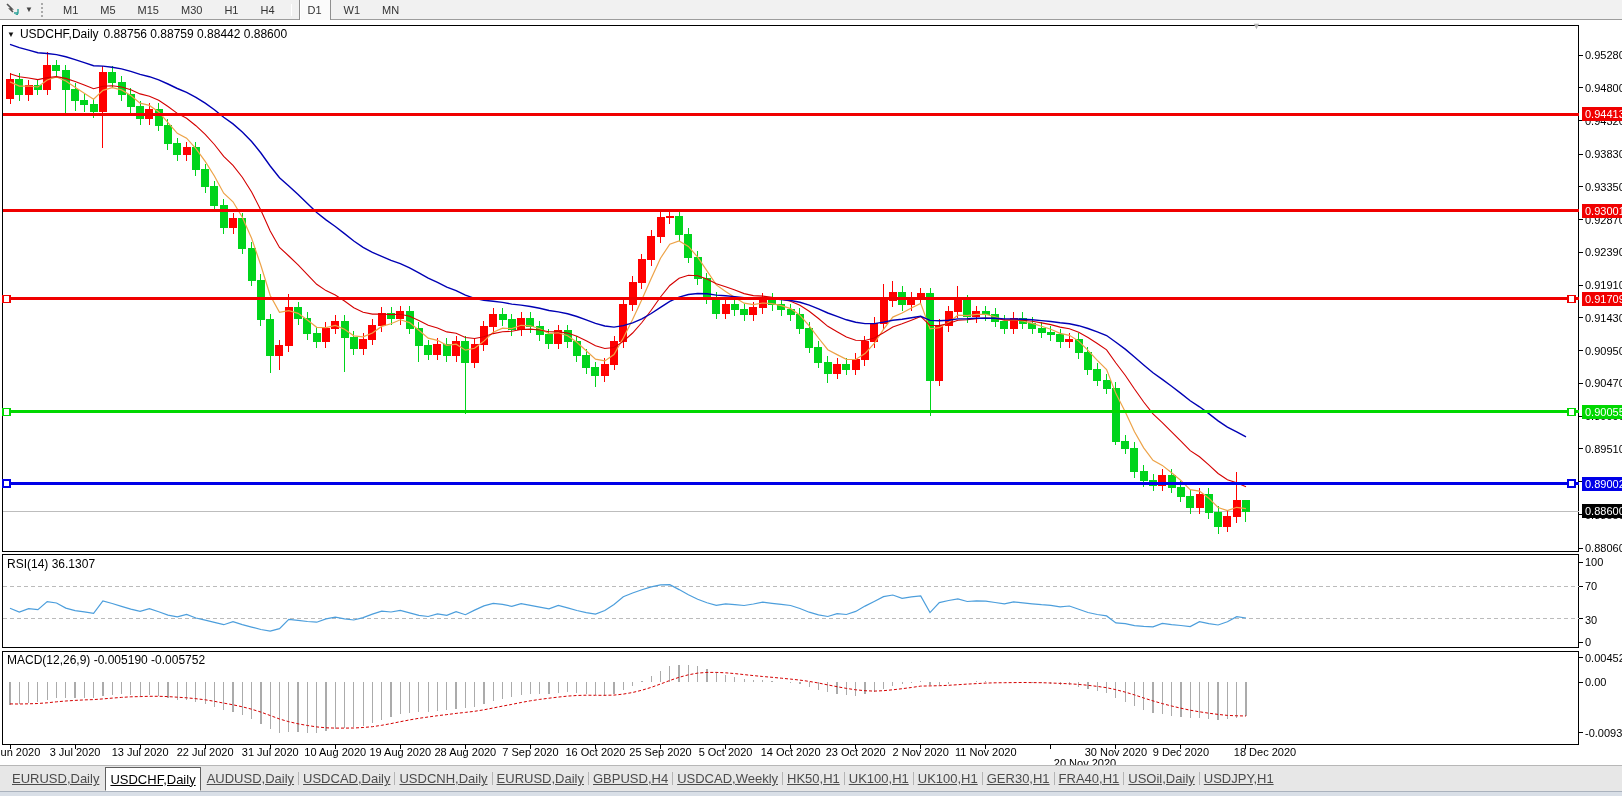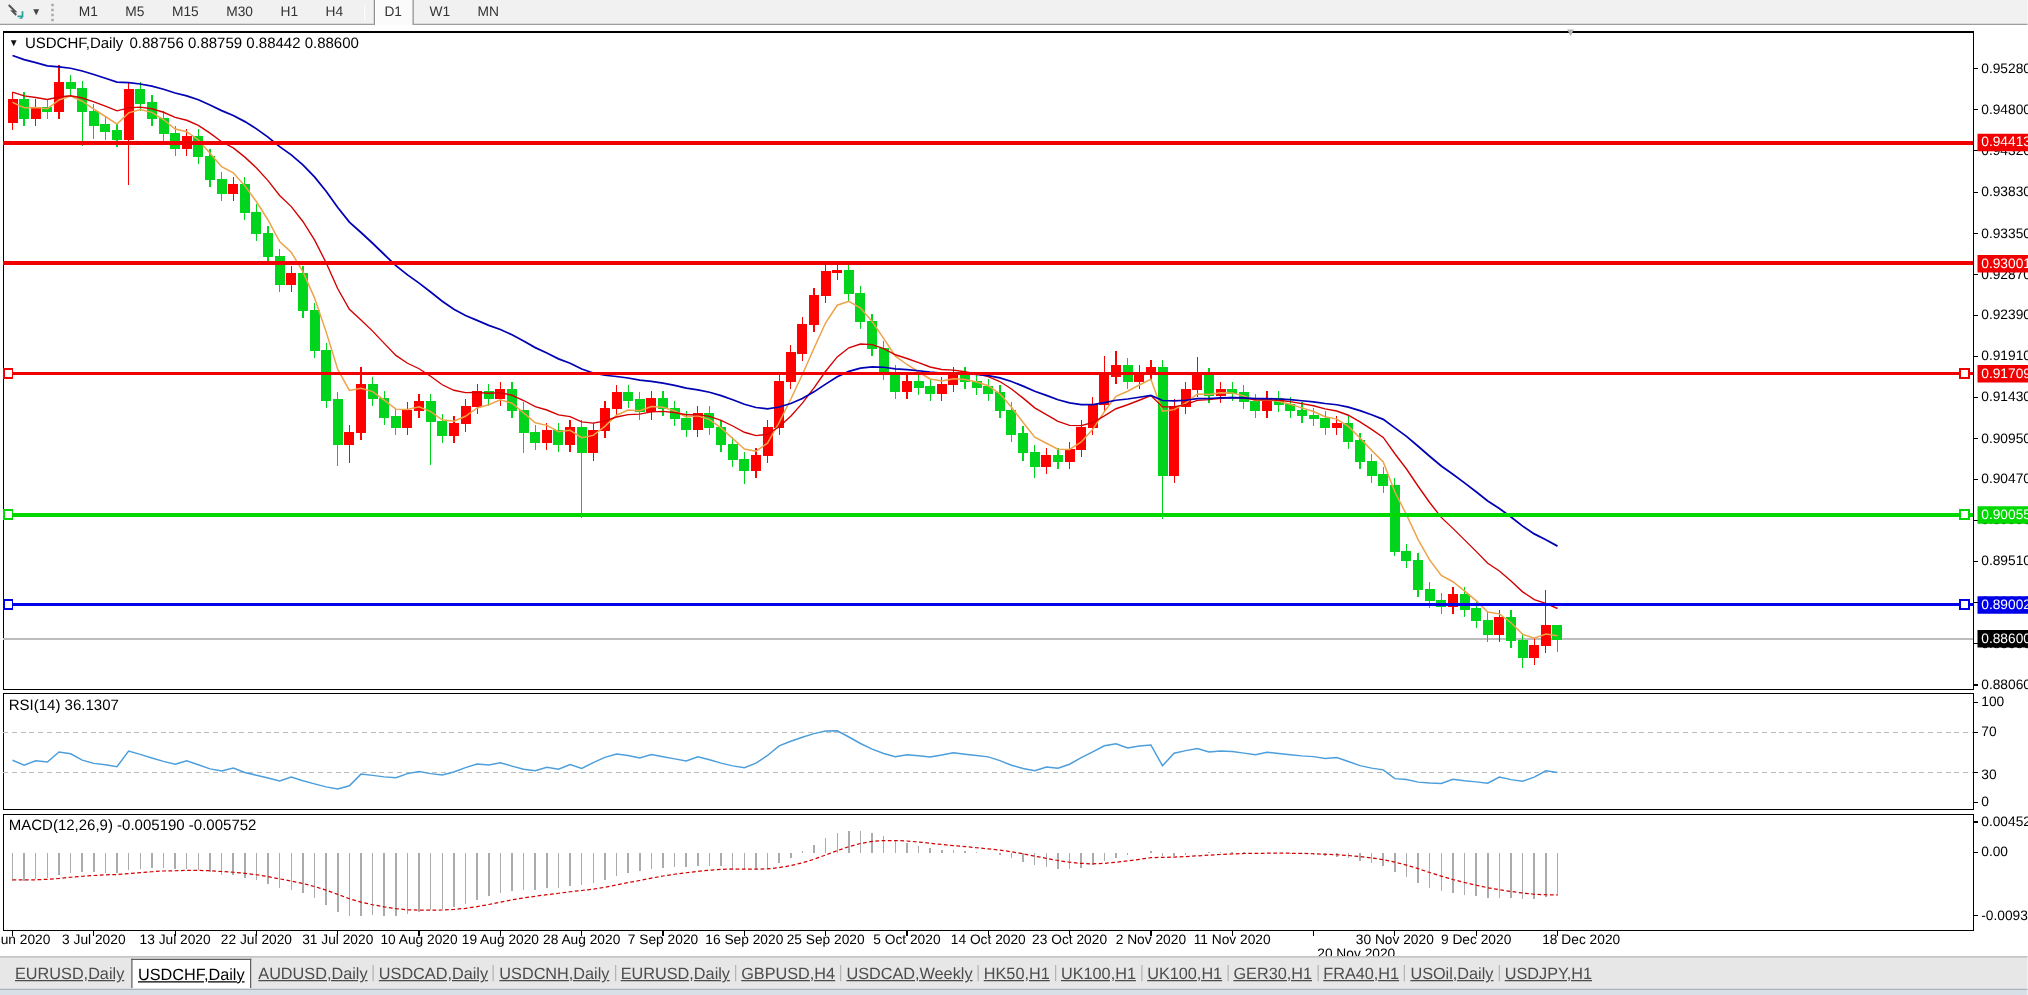--- a/index.html
+++ b/index.html
@@ -582,21 +582,21 @@
   <div id="x-dates">
       <div class="x-date" style="left: 10px;">24 Jun 2020</div>
       <div class="x-date" style="left: 75.051px;">3 Jul 2020</div>
       <div class="x-date" style="left: 140.102px;">13 Jul 2020</div>
       <div class="x-date" style="left: 205.153px;">22 Jul 2020</div>
       <div class="x-date" style="left: 270.204px;">31 Jul 2020</div>
       <div class="x-date" style="left: 335.255px;">10 Aug 2020</div>
       <div class="x-date" style="left: 400.306px; text-align: center;">19 Aug 2020</div>
       <div class="x-date" style="left: 465.357px;">28 Aug 2020</div>
       <div class="x-date" style="left: 530.408px;">7 Sep 2020</div>
-      <div class="x-date" style="left: 595.459px;">16 Sep 2020</div>
+      <div class="x-date" style="left: 595.459px;">16 Oct 2020</div>
       <div class="x-date" style="left: 660.51px;">25 Sep 2020</div>
       <div class="x-date" style="left: 725.561px;">5 Oct 2020</div>
       <div class="x-date" style="left: 790.612px;">14 Oct 2020</div>
       <div class="x-date" style="left: 855.663px;">23 Oct 2020</div>
       <div class="x-date" style="left: 920.714px;">2 Nov 2020</div>
       <div class="x-date" style="left: 985.765px;">11 Nov 2020</div>
       <div class="x-date" style="left: 1085px; margin-top: 11px;">20 Nov 2020</div>
       <div class="x-date" style="left: 1115.87px;">30 Nov 2020</div>
       <div class="x-date" style="left: 1180.92px;">9 Dec 2020</div>
       <div class="x-date" style="left: 1245.97px; margin-left: 19px;">18 Dec 2020</div>

